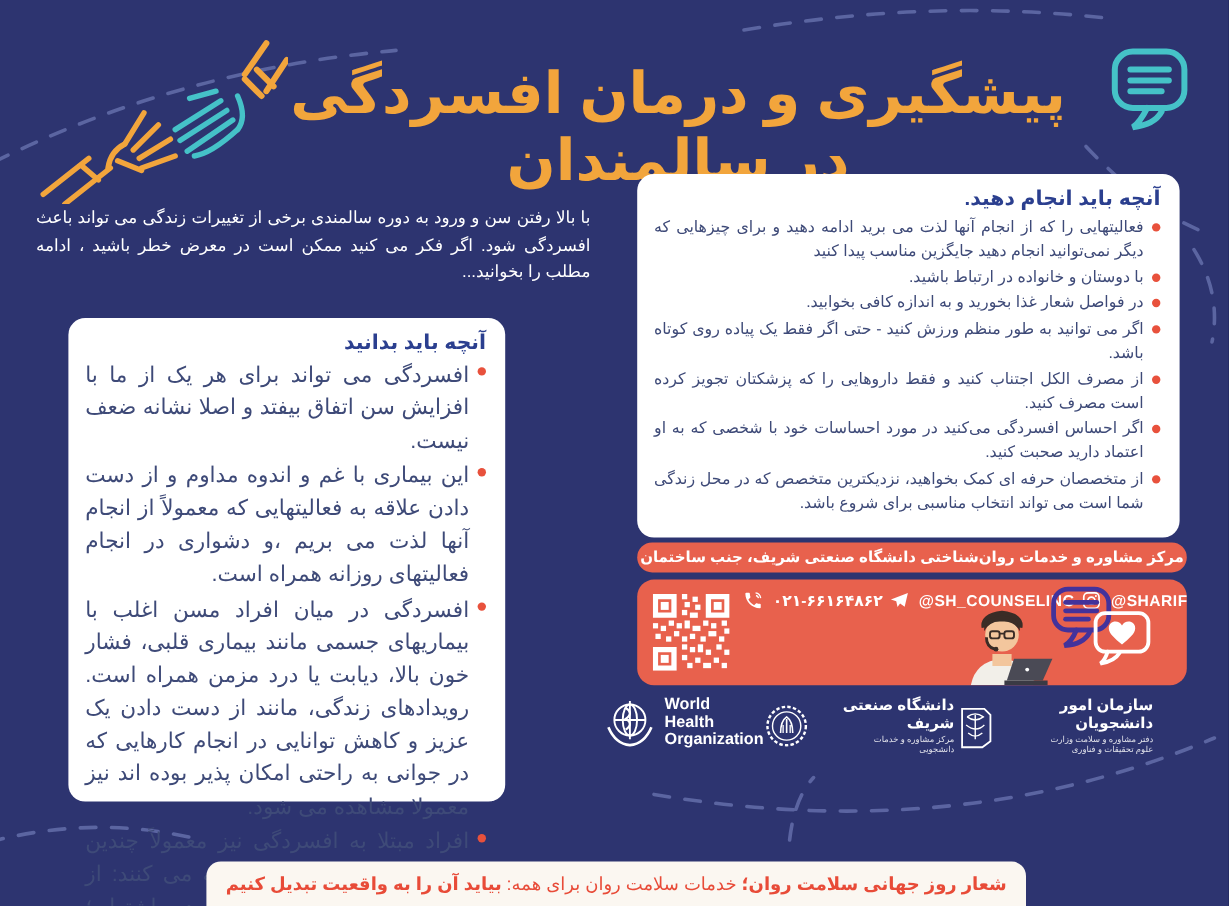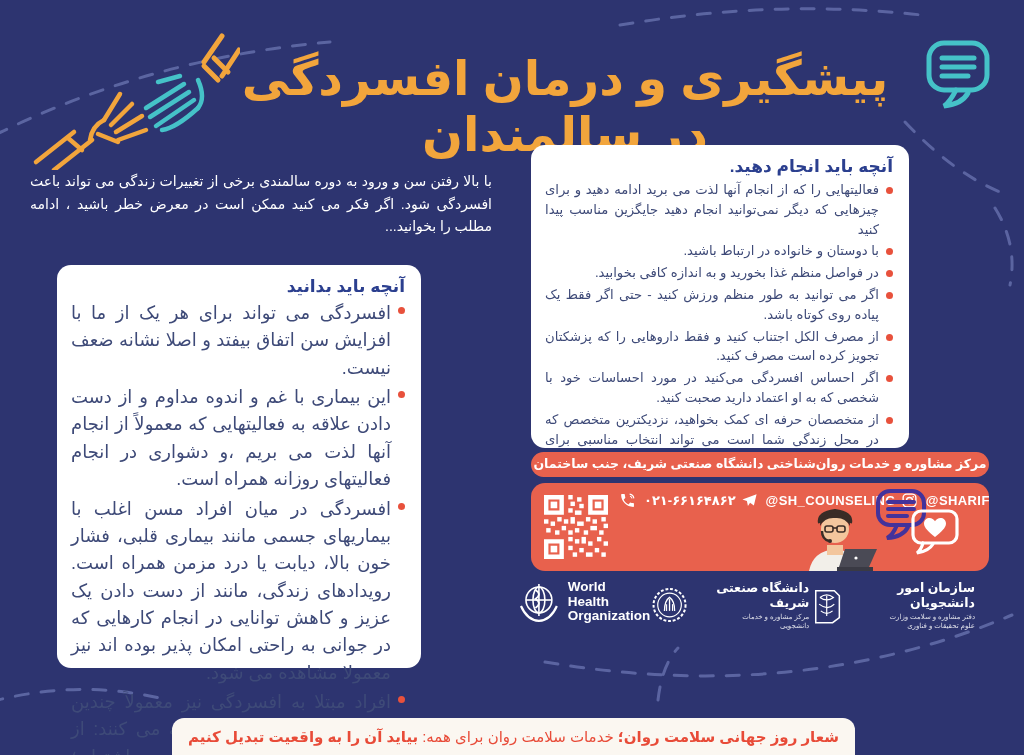--- a/index.html
+++ b/index.html
@@ -19,39 +19,39 @@
            color:#ffffff; font-weight:normal; font-size:14px; line-height:1.62; text-align:justify; }
 
   .card { position:absolute; background:#ffffff; border-radius:14px; padding:11px 16px 10px 14px; direction:rtl; }
   .card h2 { color:#2b3f8f; font-size:17px; font-weight:bold; margin-bottom:3px; }
   .card ul { list-style:none; }
   .card li { position:relative; padding-right:14px; color:#3e4a78; text-align:justify; margin-bottom:2px; }
   .card li::before { content:""; position:absolute; right:0; top:7px; width:7px; height:7px;
                      border-radius:50%; background:#e8513c; }
   .card-know { left:57px; top:265px; width:364px; height:403px; }
   .card-know li { font-size:18px; line-height:1.52; }
-  .card-do   { left:531px; top:145px; width:378px; height:303px; }
+  .card-do   { left:531px; top:145px; width:452px; height:303px; }
   .card-do li { font-size:13.2px; line-height:1.5; }
 
   .banner { position:absolute; left:531px; top:452px; width:458px; height:25px; background:#e8614d;
             border-radius:13px; direction:rtl; color:#fff; font-weight:bold; font-size:12.5px;
             text-align:center; line-height:25px; }
 
   .contact { position:absolute; left:531px; top:483px; width:458px; height:88px;
              background:#e8614d; border-radius:14px; overflow:hidden; }
   .qr { position:absolute; left:13px; top:12px; width:64px; height:64px; }
   .contact-rows { position:absolute; left:88px; top:9px; display:flex; flex-direction:row; gap:5px; }
   .crow { display:flex; align-items:center; gap:8px; color:#fff; font-weight:bold;
           font-size:13px; letter-spacing:.4px; direction:ltr; }
   .crow svg { flex:0 0 auto; }
   .person { position:absolute; left:258px; top:16px; width:92px; height:72px; }
   .purple-bubble { position:absolute; left:342px; top:4px; width:58px; height:56px; }
   .heart-bubble { position:absolute; left:376px; top:24px; width:56px; height:48px; }
 
-  .logos { position:absolute; left:517px; top:580px; width:458px; display:flex;
+  .logos { position:absolute; left:503px; top:580px; width:458px; display:flex;
            justify-content:space-between; align-items:flex-start; }
   .logo { display:flex; align-items:center; gap:7px; color:#fff; }
   .logo-text-en { font-weight:bold; font-size:13.5px; line-height:1.08; }
   .logo-text-fa { direction:rtl; text-align:right; }
   .logo-title-fa { font-weight:bold; font-size:12.5px; }
   .logo-sub-fa { font-size:7px; opacity:.85; margin-top:2px; width:92px; line-height:1.3; }
 
   .footer { position:absolute; left:172px; bottom:0; width:683px; height:37px; background:#fbf7f1;
             border-radius:12px 12px 0 0; display:flex; align-items:center; justify-content:center;
             direction:rtl; font-size:15px; color:#e84b38; white-space:nowrap; }
@@ -129,21 +129,21 @@
         <li><span>افسردگی در میان افراد مسن اغلب با بیماریهای جسمی مانند بیماری قلبی، فشار خون بالا، دیابت یا درد مزمن همراه است. رویدادهای زندگی، مانند از دست دادن یک عزیز و کاهش توانایی در انجام کارهایی که در جوانی به راحتی امکان پذیر بوده اند نیز معمولا مشاهده می شود.</span></li>
         <li><span>افراد مبتلا به افسردگی نیز معمولاً چندین علامت از علایم زیر را تجربه می کنند: از دست دادن انرژی ؛ تغییر در اشتها ؛ کم‌خوابی یا پرخوابی ؛ اضطراب ؛ کاهش تمرکز ؛ بلاتکلیفی ؛ بی قراری ؛ احساس بی ارزشی ، احساس گناه یا ناامیدی ؛ و افکار خودزنی یا خودکشی.</span></li>
       </ul>
   </section>
 
   <section class="card card-do">
     <h2>آنچه باید انجام دهید.</h2>
     <ul>
         <li><span>فعالیتهایی را که از انجام آنها لذت می برید ادامه دهید و برای چیزهایی که دیگر نمی‌توانید انجام دهید جایگزین مناسب پیدا کنید</span></li>
         <li><span>با دوستان و خانواده در ارتباط باشید.</span></li>
-        <li><span>در فواصل منظم غذا بخورید و به اندازه کافی بخوابید.</span></li>
+        <li><span>در فواصل شعار غذا بخورید و به اندازه کافی بخوابید.</span></li>
         <li><span>اگر می توانید به طور منظم ورزش کنید - حتی اگر فقط یک پیاده روی کوتاه باشد.</span></li>
         <li><span>از مصرف الکل اجتناب کنید و فقط داروهایی را که پزشکتان تجویز کرده است مصرف کنید.</span></li>
         <li><span>اگر احساس افسردگی می‌کنید در مورد احساسات خود با شخصی که به او اعتماد دارید صحبت کنید.</span></li>
         <li><span>از متخصصان حرفه ای کمک بخواهید، نزدیکترین متخصص که در محل زندگی شما است می تواند انتخاب مناسبی برای شروع باشد.</span></li>
       </ul>
   </section>
 
   <div class="banner">مرکز مشاوره و خدمات روان‌شناختی دانشگاه صنعتی شریف، جنب ساختمان شهید رضایی</div>
 
   <div class="contact">

